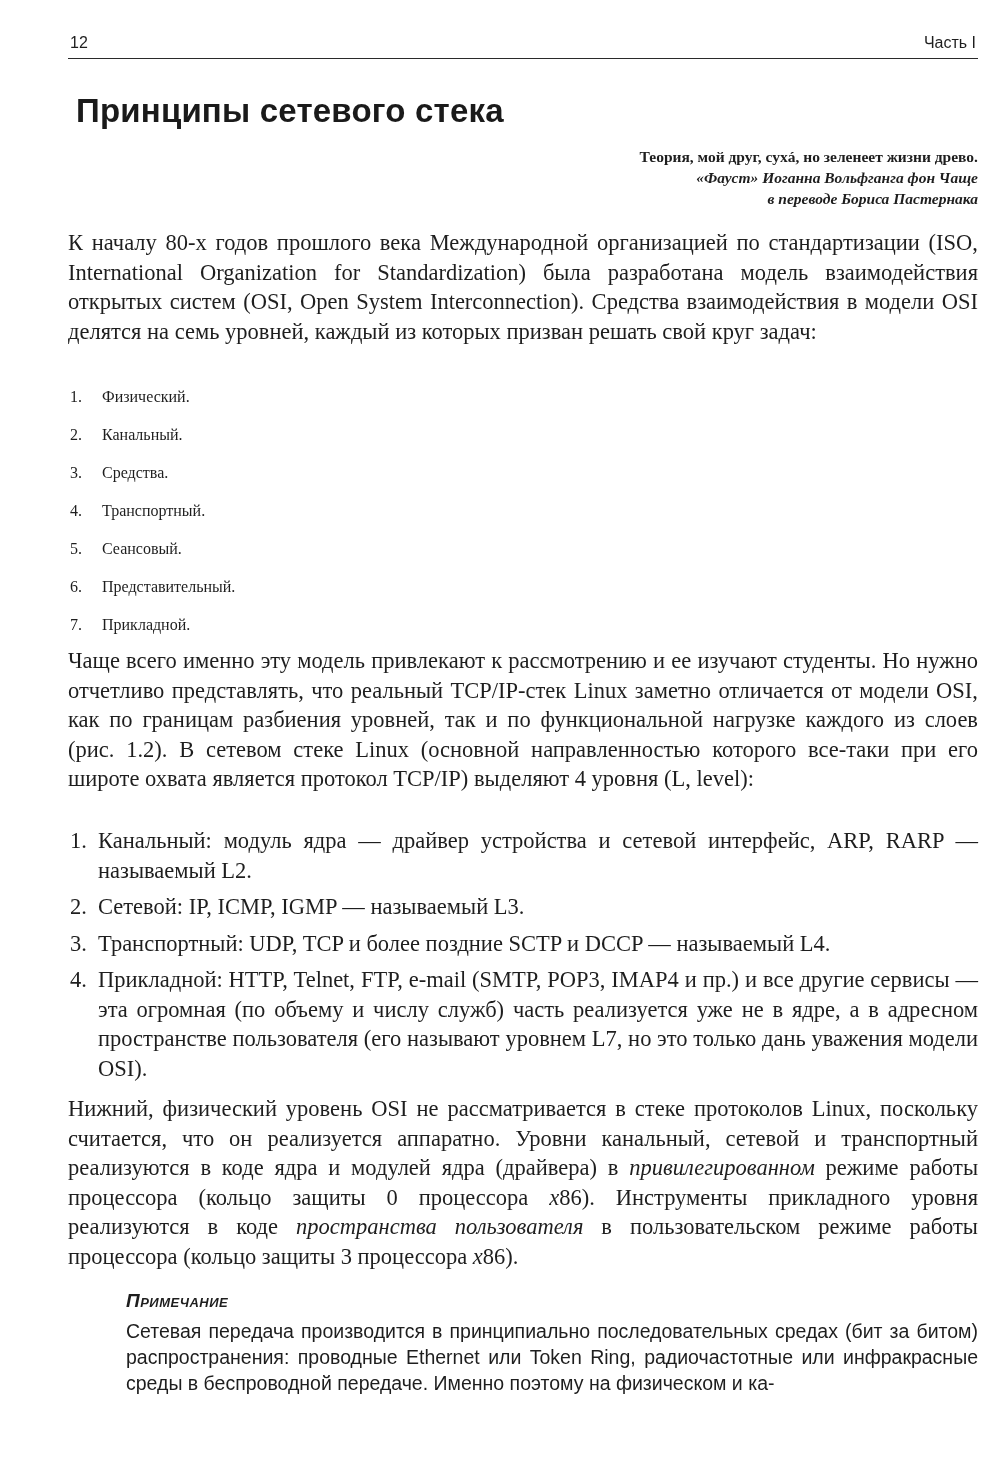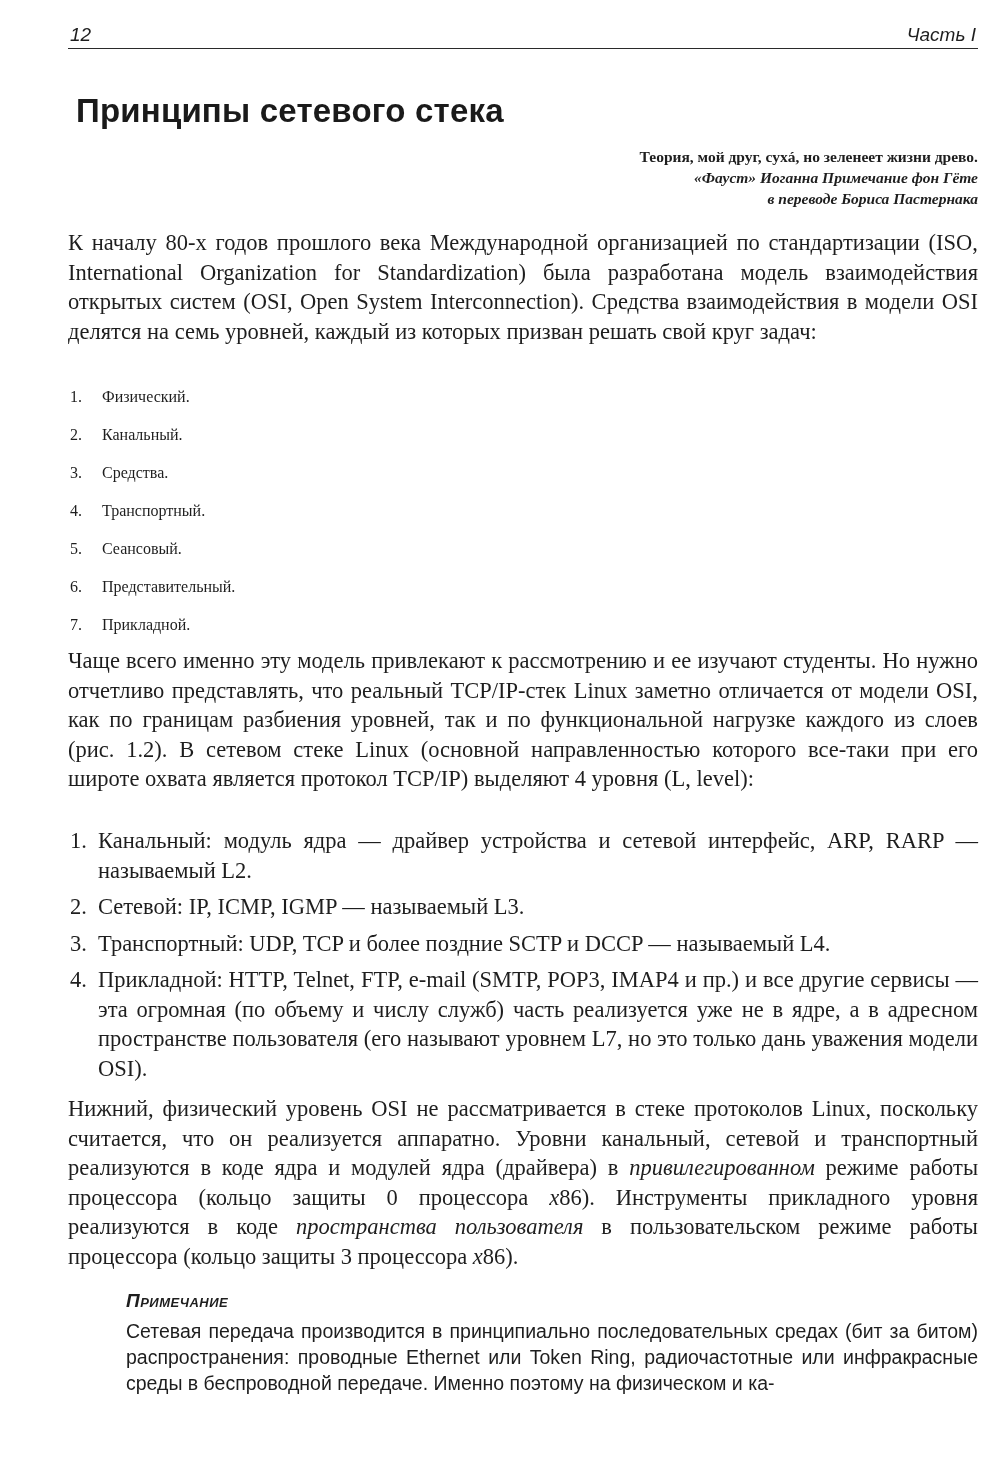--- a/index.html
+++ b/index.html
@@ -1,19 +1,19 @@
 <!DOCTYPE html>
 <html><head>
 <meta charset="utf-8">
 <style>
   html, body { margin: 0; padding: 0; background: #ffffff; }
   body { width: 1000px; height: 1460px; position: relative; overflow: hidden; color: #1e1e1e; }
   .page { position: absolute; left: 68px; top: 0; width: 910px; }
-  .running-head { position: absolute; top: 24px; left: 0; width: 910px; height: 24px; border-bottom: 1.5px solid #2a2a2a;
-    font-family: "Liberation Sans", sans-serif; font-style: italic; font-size: 19px; }
+  .running-head { position: absolute; top: 34px; left: 0; width: 910px; height: 24px; border-bottom: 1.5px solid #2a2a2a;
+    font-family: "Liberation Sans", sans-serif; font-size: 16px; }
   .running-head .num { position: absolute; left: 2px; top: 0; }
   .running-head .part { position: absolute; right: 2px; top: 0; }
   h1 { position: absolute; top: 84px; left: 0; margin: 8px; font-family: "Liberation Sans", sans-serif; font-weight: bold;
     font-size: 33px; letter-spacing: 0.2px; color: #1a1a1a; }
   .epigraph { position: absolute; top: 146px; right: 0; text-align: right; font-family: "Liberation Serif", serif; font-size: 15.5px; line-height: 21px; font-weight: bold; }
   .epigraph .src { font-style: italic; }
   .body-text { font-family: "Liberation Serif", serif; font-size: 22.5px; line-height: 29.5px; text-align: justify; }
   .p1 { position: absolute; top: 228px; left: 0; width: 910px; }
   .osi-list { position: absolute; top: 378px; left: 0; margin: 0; padding: 0; list-style: none; font-family: "Liberation Serif", serif; font-size: 16px; }
   .osi-list li { height: 38px; line-height: 38px; }
@@ -34,21 +34,21 @@
 <div class="page">
   <div class="running-head">
     <span class="num">12</span>
     <span class="part">Часть I</span>
   </div>
 
   <h1>Принципы сетевого стека</h1>
 
   <div class="epigraph">
     <div>Теория, мой друг, сухá, но зеленеет жизни древо.</div>
-    <div class="src">«Фауст» Иоганна Примечание фон Гёте</div>
+    <div class="src">«Фауст» Иоганна Вольфганга фон Чаще</div>
     <div class="src">в переводе Бориса Пастернака</div>
   </div>
 
   <p class="body-text p1" style="margin:0">К началу 80-х годов прошлого века Международной организацией по стандартизации (ISO, International Organization for Standardization) была разработана модель взаимодействия открытых систем (OSI, Open System Interconnection). Средства взаимодействия в модели OSI делятся на семь уровней, каждый из которых призван решать свой круг задач:</p>
 
   <ol class="osi-list">
     <li><span class="n">1.</span><span>Физический.</span></li>
     <li><span class="n">2.</span><span>Канальный.</span></li>
     <li><span class="n">3.</span><span>Средства.</span></li>
     <li><span class="n">4.</span><span>Транспортный.</span></li>

